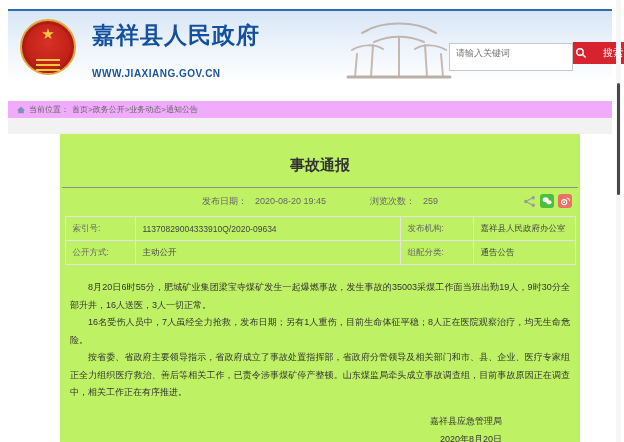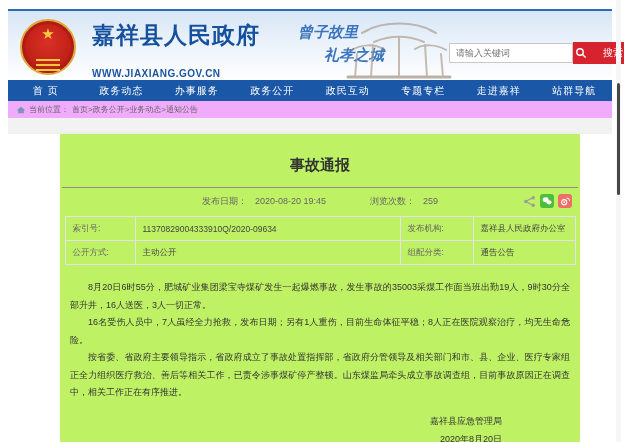--- a/index.html
+++ b/index.html
@@ -20,21 +20,21 @@
   .site-block{position:absolute;left:84px;top:11px;}
   .site-name{font-size:23px;font-weight:bold;color:#14509d;letter-spacing:1px;line-height:1.2;}
   .site-url{font-size:10px;font-weight:bold;color:#1c55a0;letter-spacing:.5px;margin-top:18px;}
   .slogan{position:absolute;left:290px;top:10px;color:#3c74bd;
           font-family:"DejaVu Serif","Liberation Serif",serif;font-style:italic;font-weight:bold;
           font-size:15px;line-height:1.5;}
   .slogan .s2{margin-left:26px;}
   .gate-svg{position:absolute;left:330px;top:4px;opacity:.6;}
   .search-input{position:absolute;left:441px;top:32px;width:116px;height:18px;
                 border:1px solid #c9c9c9;background:#fff;font-size:9px;color:#333;
-                padding:0 0 0 6px;outline:none;}
+                padding:0 0 8px 6px;outline:none;}
   .search-btn{position:absolute;left:565px;top:31px;width:52px;height:22px;border:none;
               background:#d7232e;color:#fff;font-size:10px;display:flex;align-items:center;
               justify-content:center;gap:16px;cursor:pointer;padding:0;}
 
   
   .nav{position:absolute;left:8px;top:80px;width:604px;height:21px;background:#1a57a6;
        display:flex;align-items:center;}
   .nav a{flex:1;text-align:center;color:#fff;font-size:10px;text-decoration:none;
          letter-spacing:1px;line-height:21px;cursor:pointer;}
 
@@ -81,24 +81,20 @@
 
   <div class="header">
     <div class="emblem">
       <span class="emblem-star">★</span>
       <span class="emblem-gate"></span>
     </div>
     <div class="site-block">
       <div class="site-name">嘉祥县人民政府</div>
       <div class="site-url">WWW.JIAXIANG.GOV.CN</div>
     </div>
-    <div class="slogan">
-      <div class="s1">曾子故里</div>
-      <div class="s2">礼孝之城</div>
-    </div>
     <svg class="gate-svg" width="122" height="66" viewBox="0 0 122 66">
       <g fill="none" stroke="#a5917f" stroke-width="2" stroke-linecap="round">
         <path d="M28 16 C45 6 77 6 94 16"></path>
         <path d="M24 18 L30 15 M98 18 L92 15"></path>
         <path d="M36 27 C53 20 69 20 86 27"></path>
         <path d="M14 35 C24 29 37 29 45 34"></path>
         <path d="M77 34 C85 29 98 29 108 35"></path>
         <path d="M35 30 L33 62 M61 22 L61 62 M87 30 L89 62 M19 39 L17 62 M103 39 L105 62"></path>
         <path d="M10 62 L112 62" stroke="#8f7d6d" stroke-width="3"></path>
       </g>
@@ -106,30 +102,20 @@
     <input class="search-input" type="text" placeholder="请输入关键词" style="">
     <button class="search-btn">
       <svg width="12" height="12" viewBox="0 0 12 12">
         <circle cx="5" cy="5" r="3.2" fill="none" stroke="#fff" stroke-width="1.4"></circle>
         <line x1="7.6" y1="7.6" x2="10.6" y2="10.6" stroke="#fff" stroke-width="1.4"></line>
       </svg>
       <span>搜索</span>
     </button>
   </div>
 
-  <div class="nav">
-    <a>首 页</a>
-    <a>政务动态</a>
-    <a>办事服务</a>
-    <a>政务公开</a>
-    <a>政民互动</a>
-    <a>专题专栏</a>
-    <a>走进嘉祥</a>
-    <a>站群导航</a>
-  </div>
 
   <div class="breadcrumb">
     <svg width="10" height="10" viewBox="0 0 12 12">
       <path d="M6 2 L11 6.2 H9.4 V10 H2.6 V6.2 H1 Z" fill="#7d93b5"></path>
     </svg>
     <span class="txt">当前位置：</span>
     <span class="txt">首页&gt;政务公开&gt;业务动态&gt;通知公告</span>
   </div>
   <div class="grey-band"></div>
 

